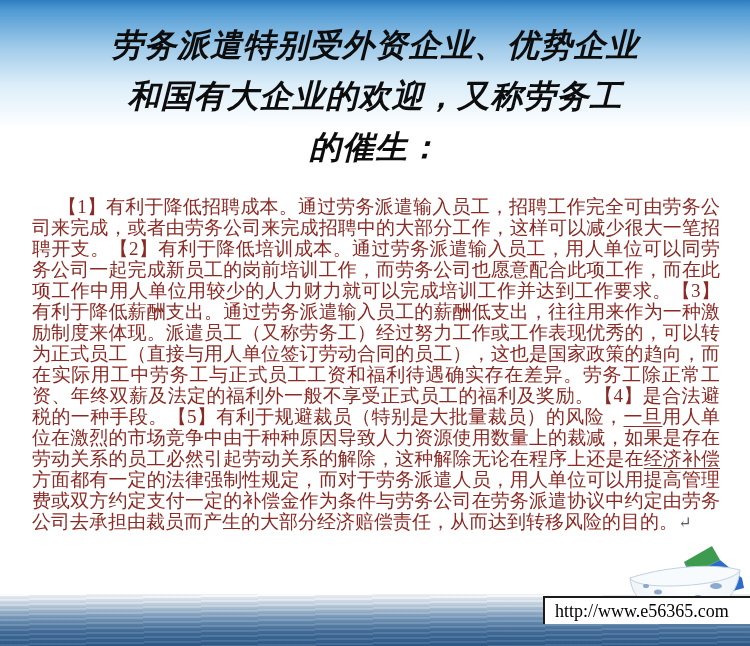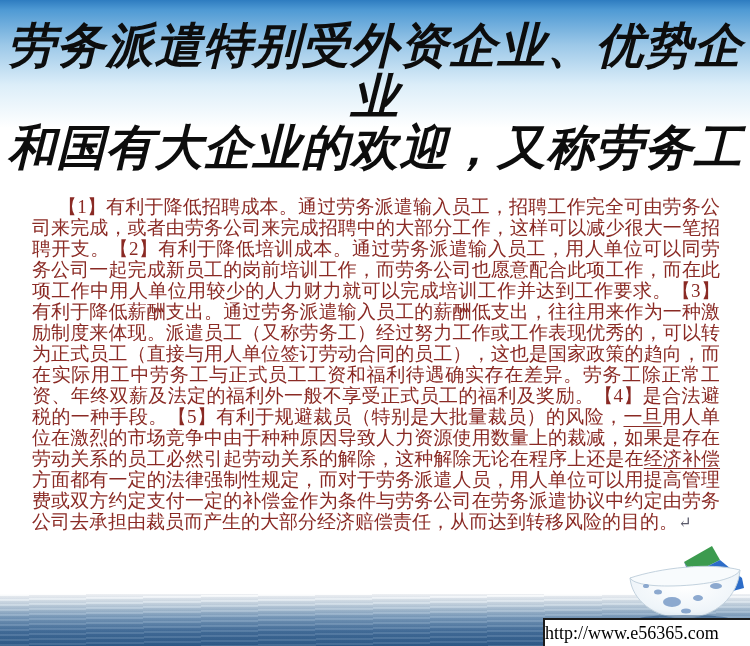--- a/index.html
+++ b/index.html
@@ -9,21 +9,21 @@
       linear-gradient(180deg, #2e7cc0 0px, #4f9ad4 10px, #9cc8e8 45px,
                       #dceef9 85px, #ffffff 128px, #ffffff 100%);
     font-family:"Liberation Serif","DejaVu Serif",serif;
   }
 
   
   .title {
     position:absolute; top:20px; left:0; right:0;
     text-align:center; color:#0d0d0d;
     font-style:italic; font-weight:bold;
-    font-size:48px; line-height:51px; letter-spacing:1px;
+    font-size:32px; line-height:51px; letter-spacing:1px;
   }
 
   
   .bodytext {
     position:absolute; top:177px; left:32px; width:688px;
     color:#8a2a24; font-size:19px; line-height:21px;
     text-align:justify; text-indent:26px;
     font-family:"Liberation Serif","DejaVu Serif",serif;
   }
   .bodytext .u { text-decoration:underline; text-underline-offset:3px; }
@@ -39,35 +39,36 @@
     content:""; position:absolute; inset:0;
     background:repeating-linear-gradient(179deg,
       rgba(255,255,255,0.10) 0 2px, rgba(20,50,90,0.07) 2px 5px);
   }
 
   
   .globe { position:absolute; left:620px; top:544px; width:130px; height:80px; }
 
   
   .urlbox {
-    position:absolute; left:543px; top:618px; width:207px; height:28px;
+    position:absolute; left:543px; top:596px; width:207px; height:28px;
     background:#ffffff; border-top:2px solid #1b1b1b; border-left:2px solid #1b1b1b;
-    display:flex; align-items:center; box-sizing:border-box;
+    display:flex; align-items:center; padding-left:10px; box-sizing:border-box;
     font-size:18px; color:#000; z-index:5;
     font-family:"Liberation Serif","DejaVu Serif",serif;
   }
 </style>
 </head>
 <body>
 
 <div class="slide">
 
   <div class="title">
     <div>劳务派遣特别受外资企业、优势企业</div>
     <div>和国有大企业的欢迎，又称劳务工</div>
+    <div>的催生：</div>
   </div>
 
   <p class="bodytext"><span><span>【1】有利于降低招聘成本。通过劳务派遣输入员工，招聘工作完全可由劳务公司来完成，或者由劳务公司来完成招聘中的大部分工作，这样可以减少很大一笔招聘开支。【2】有利于降低培训成本。通过劳务派遣输入员工，用人单位可以同劳务公司一起完成新员工的岗前培训工作，而劳务公司也愿意配合此项工作，而在此项工作中用人单位用较少的人力财力就可以完成培训工作并达到工作要求。【3】有利于降低薪酬支出。通过劳务派遣输入员工的薪酬低支出，往往用来作为一种激励制度来体现。派遣员工（又称劳务工）经过努力工作或工作表现优秀的，可以转为正式员工（直接与用人单位签订劳动合同的员工），这也是国家政策的趋向，而在实际用工中劳务工与正式员工工资和福利待遇确实存在差异。劳务工除正常工资、年终双薪及法定的福利外一般不享受正式员工的福利及奖励。【4】是合法避税的一种手段。【5】有利于规避裁员（特别是大批量裁员）的风险，</span><span class="u">一旦</span><span>用人单位在激烈的市场竞争中由于种种原因导致人力资源使用数量上的裁减，如果是存在劳动关系的员工必然引起劳动关系的解除，这种解除无论在程序上还是在</span><span class="u">经济补偿</span><span>方面都有一定的法律强制性规定，而对于劳务派遣人员，用人单位可以用提高管理费或双方约定支付一定的补偿金作为条件与劳务公司在劳务派遣协议中约定由劳务公司去承担由裁员而产生的大部分经济赔偿责任，从而达到转移风险的目的。</span></span><span class="ret">↵</span></p>
 
   <div class="ocean"></div>
 
   <svg class="globe" viewBox="0 0 130 80" xmlns="http://www.w3.org/2000/svg" aria-hidden="true">
     <defs>
       <radialGradient id="bowlG" cx="50%" cy="35%" r="75%">
         <stop offset="0%" stop-color="#ffffff"></stop>

